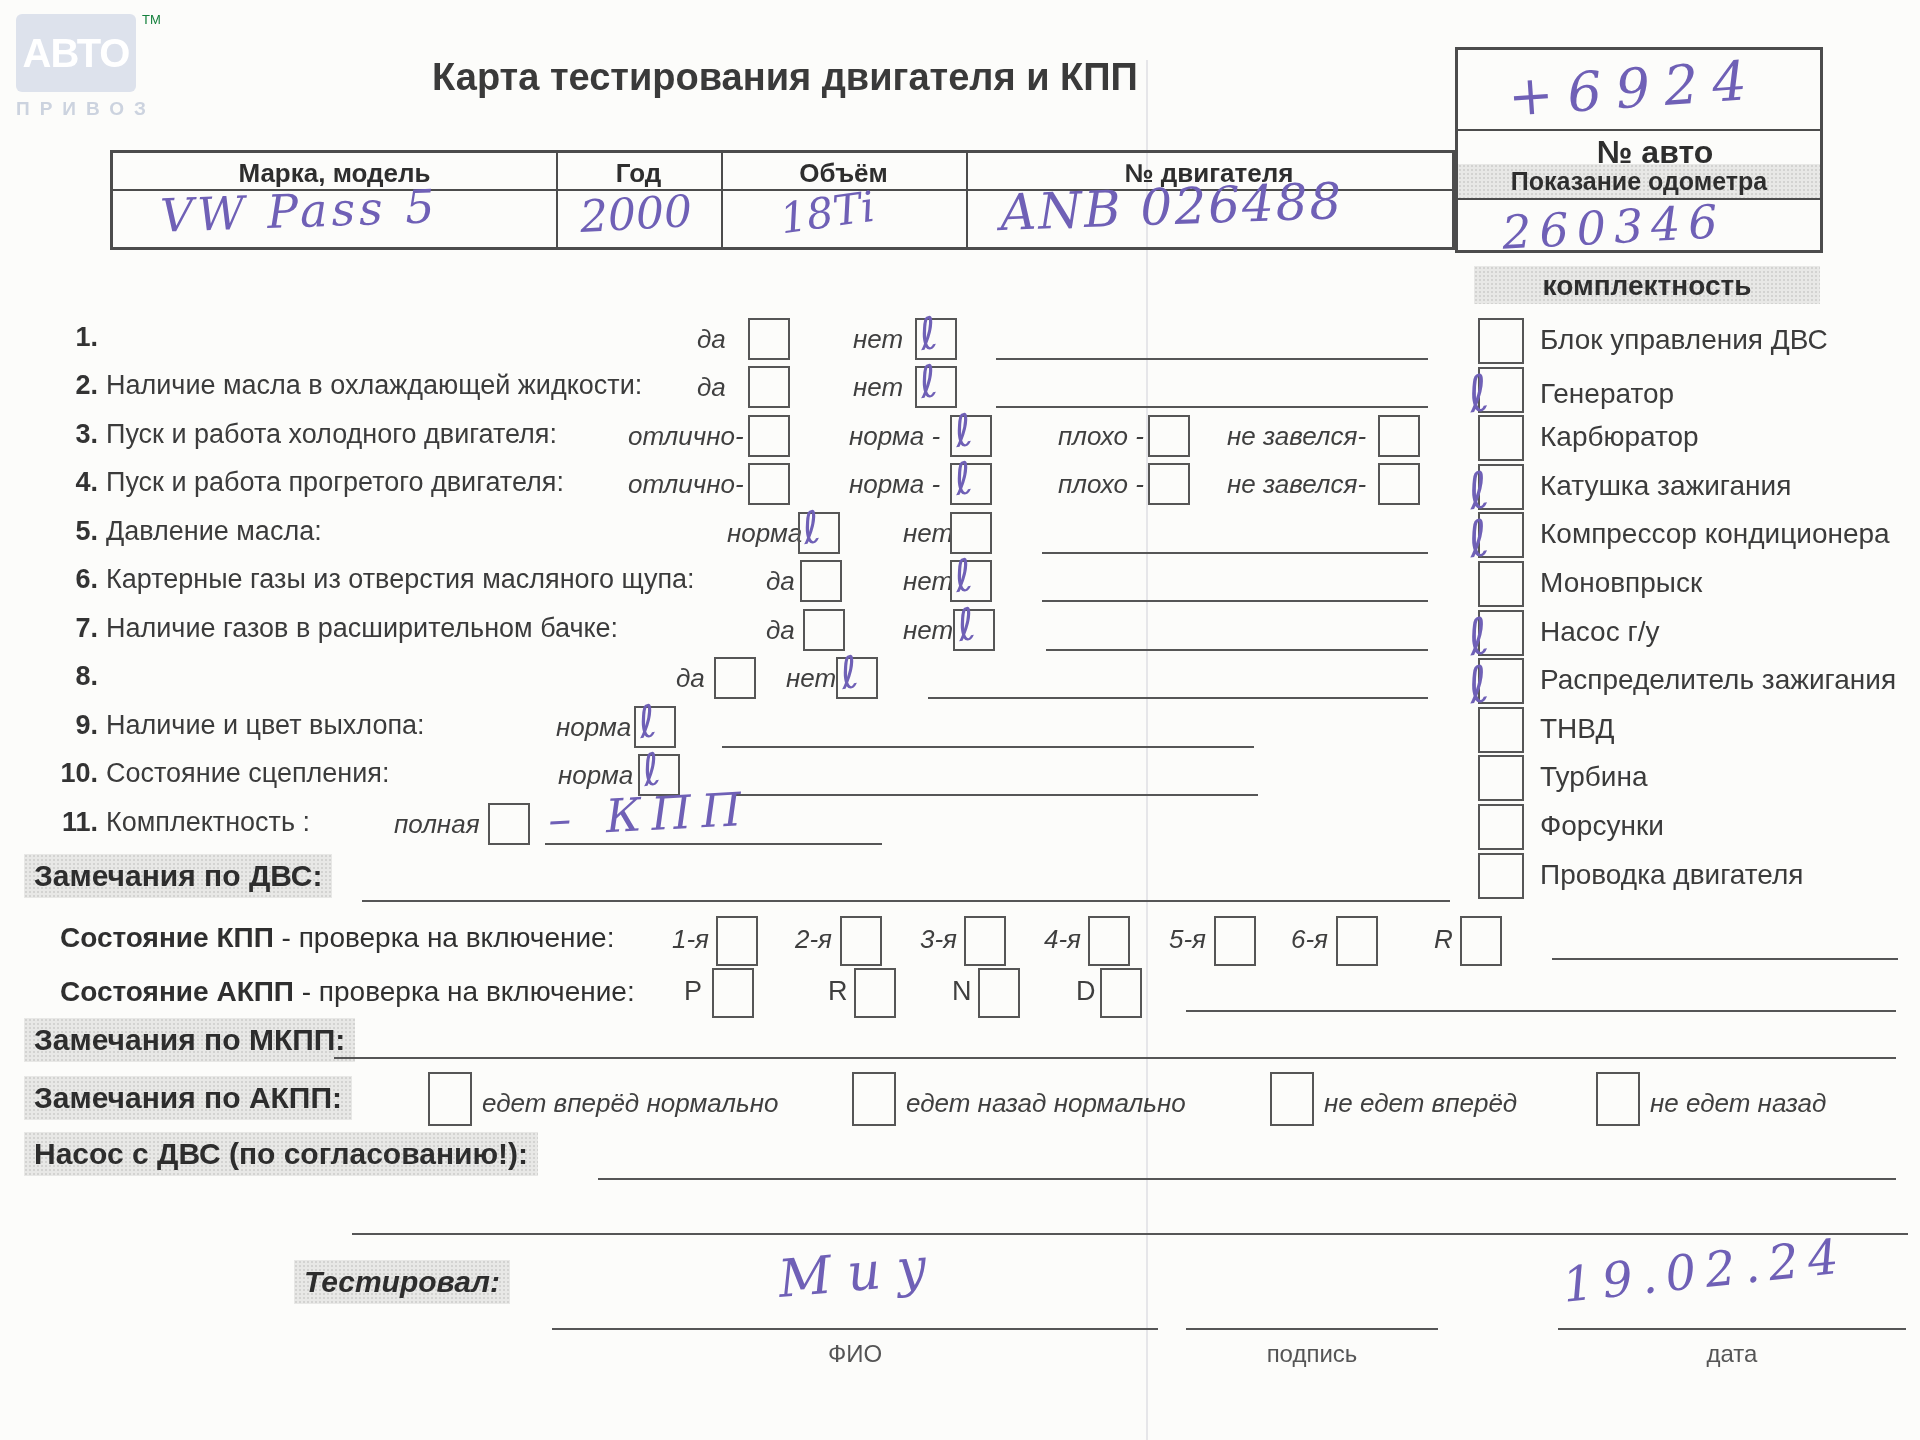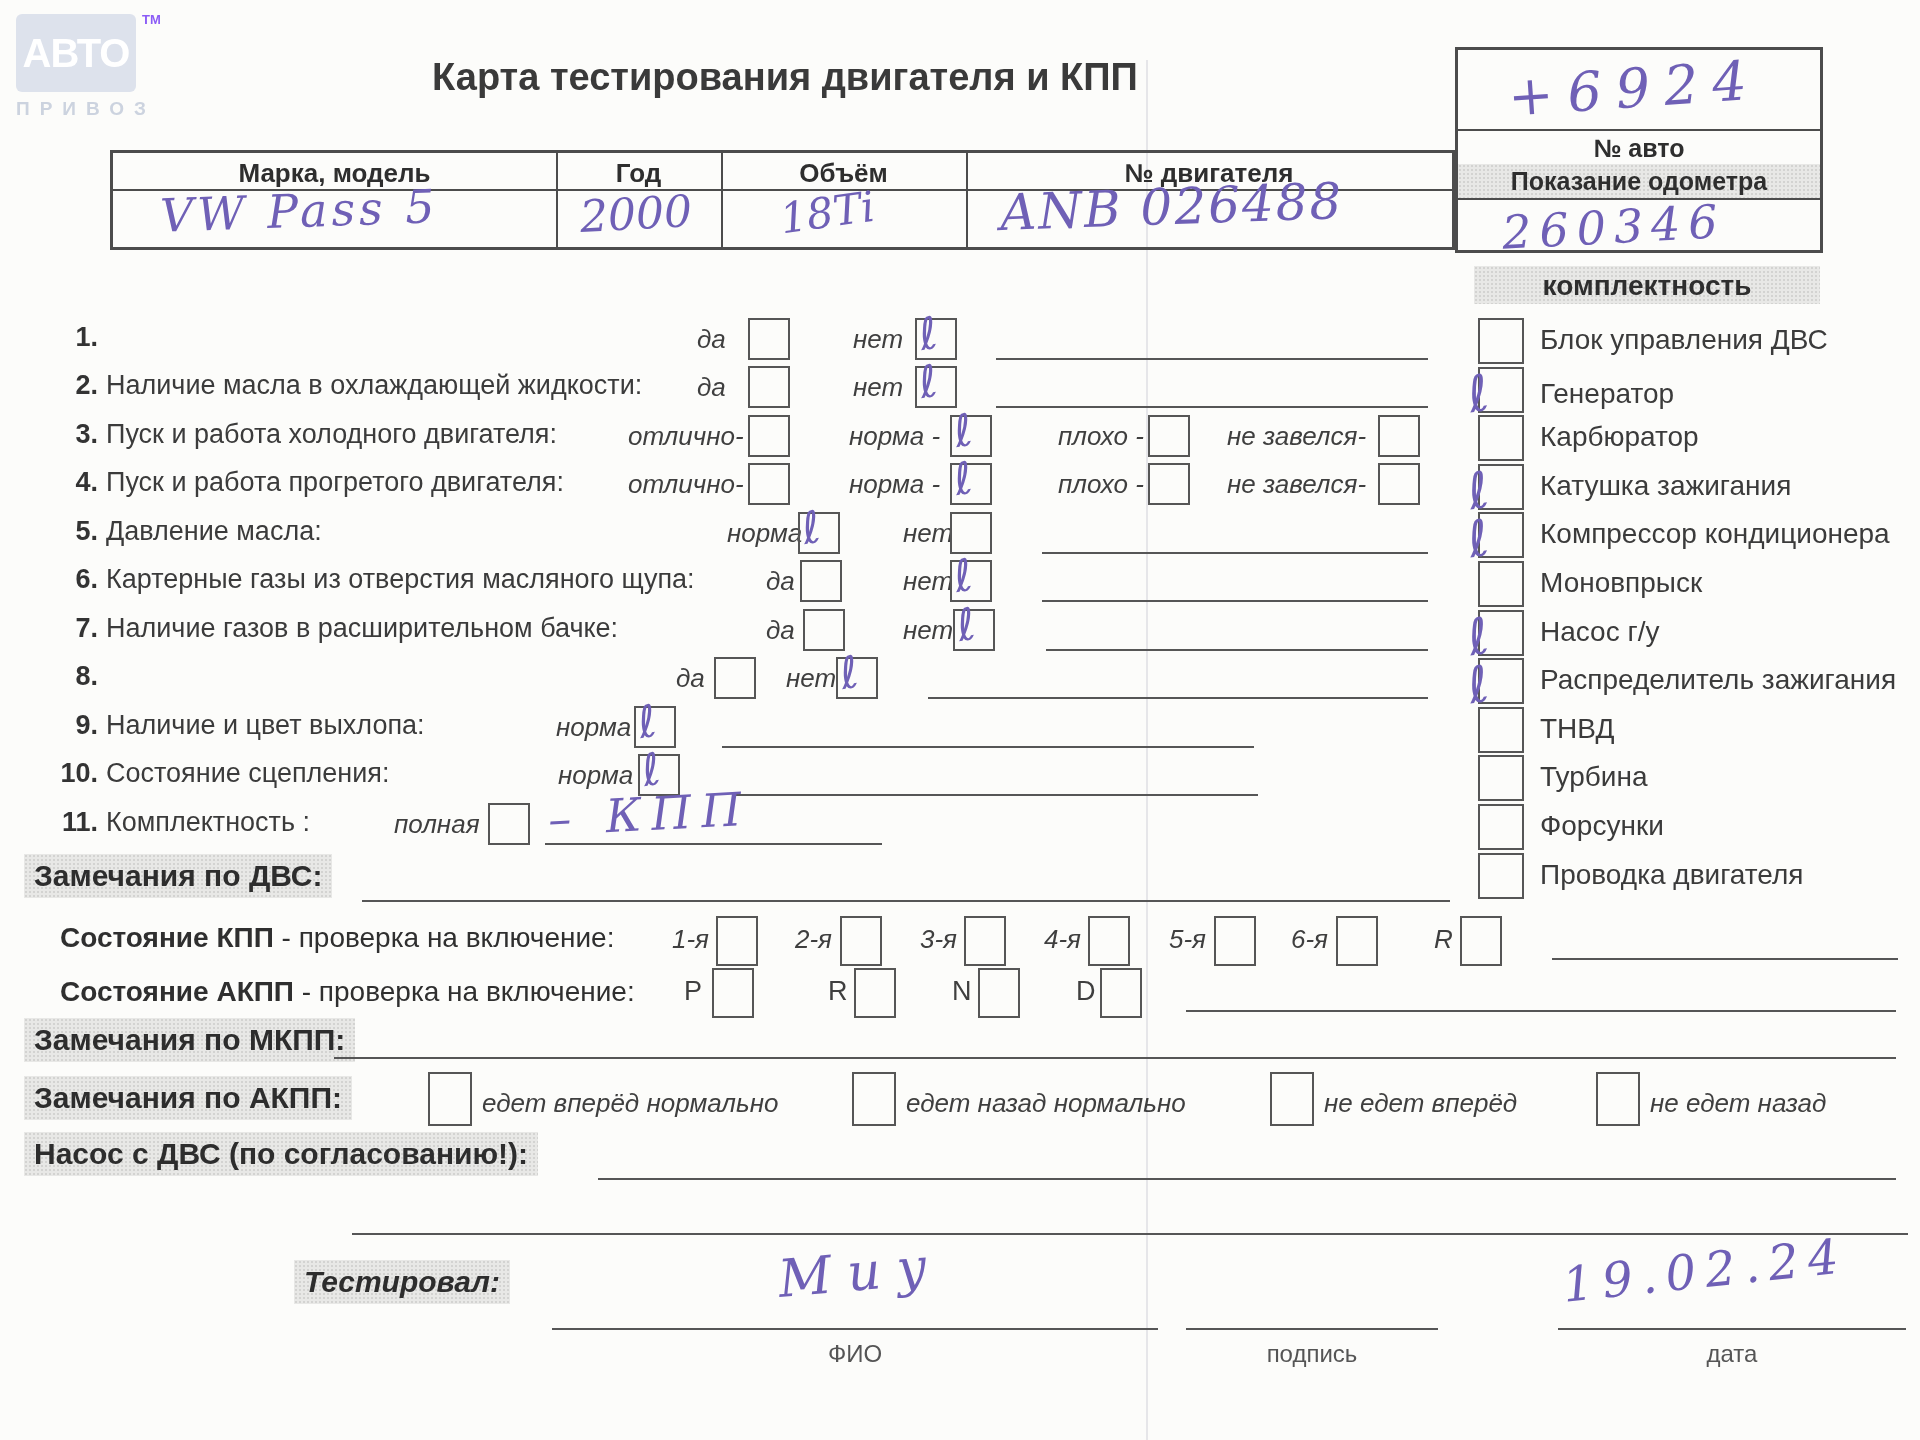--- a/index.html
+++ b/index.html
@@ -2,21 +2,21 @@
 <html><head>
 <meta charset="utf-8">
 <style>
   html,body{margin:0;padding:0;background:#e8e8e8;}
   .page{position:relative;width:1920px;height:1440px;background:#fcfcfa;overflow:hidden;
         font-family:"Liberation Sans",sans-serif;color:#3b3b3b;}
   
   .logo-block{position:absolute;left:16px;top:14px;width:120px;height:78px;background:#dde2ec;border-radius:6px;
               display:flex;align-items:center;justify-content:center;}
   .logo-top{color:#ffffff;font-weight:bold;font-size:40px;letter-spacing:-1px;}
-  .logo-tm{position:absolute;left:142px;top:12px;font-size:13px;color:#8b5cf6;font-weight:bold;}
+  .logo-tm{position:absolute;left:142px;top:12px;font-size:13px;color:#15803d;font-weight:normal;}
   .logo-bottom{position:absolute;left:16px;top:98px;width:122px;color:#ccd3df;font-weight:bold;
                font-size:19px;letter-spacing:10px;}
   
   .title{position:absolute;left:300px;top:56px;width:970px;text-align:center;
          font-size:38px;font-weight:bold;color:#3a3a3a;}
   
   .frame{position:absolute;border:3px solid #4c4c4c;background:transparent;}
   .hline{position:absolute;border-bottom:2px solid #4c4c4c;height:0;}
   .vline{position:absolute;border-left:2px solid #4c4c4c;width:0;}
   .thead{position:absolute;font-size:26px;font-weight:bold;color:#2e2e2e;text-align:center;}
@@ -66,21 +66,21 @@
   </div>
   <div class="ink" style="left:160px;top:188px;font-size:46px;transform:rotate(-2deg);letter-spacing:4px;">VW Pass 5</div>
   <div class="ink" style="left:580px;top:192px;font-size:44px;transform:rotate(-3deg);">2000</div>
   <div class="ink" style="left:780px;top:192px;font-size:42px;transform:rotate(-8deg);">18Ti</div>
   <div class="ink" style="left:1000px;top:182px;font-size:50px;transform:rotate(-2deg);letter-spacing:2px;">ANB 026488</div>
 
   <div class="frame" style="left:1455px;top:47px;width:362px;height:200px;">
     <div class="hline" style="left:0;top:79px;width:362px;"></div>
     <div class="hline" style="left:0;top:114px;width:362px;"></div>
     <div class="hline" style="left:0;top:148px;width:362px;"></div>
-    <div class="thead" style="left:0;top:84px;width:362px;font-size:25px;">№ авто</div>
+    <div class="thead" style="left:0;top:84px;width:362px;font-size:32px;padding-left:16px;">№ авто</div>
     <div class="thead shade" style="left:0;top:114px;width:362px;height:34px;font-size:25px;padding-top:3px;box-sizing:border-box;">Показание одометра</div>
   </div>
   <div class="ink" style="left:1508px;top:62px;font-size:54px;letter-spacing:14px;transform:rotate(-4deg);">+6924</div>
   <div class="ink" style="left:1502px;top:204px;font-size:46px;letter-spacing:8px;transform:rotate(-3deg);">260346</div>
 
   <div class="thead shade" style="left:1474px;top:266px;width:346px;height:38px;font-size:28px;padding-top:4px;box-sizing:border-box;">комплектность</div>
 
   <div class="sechdr shade" style="left:24px;top:854px;">Замечания по ДВС:</div>
   <div class="wline" style="left:362px;top:900px;width:1088px;"></div>
 

